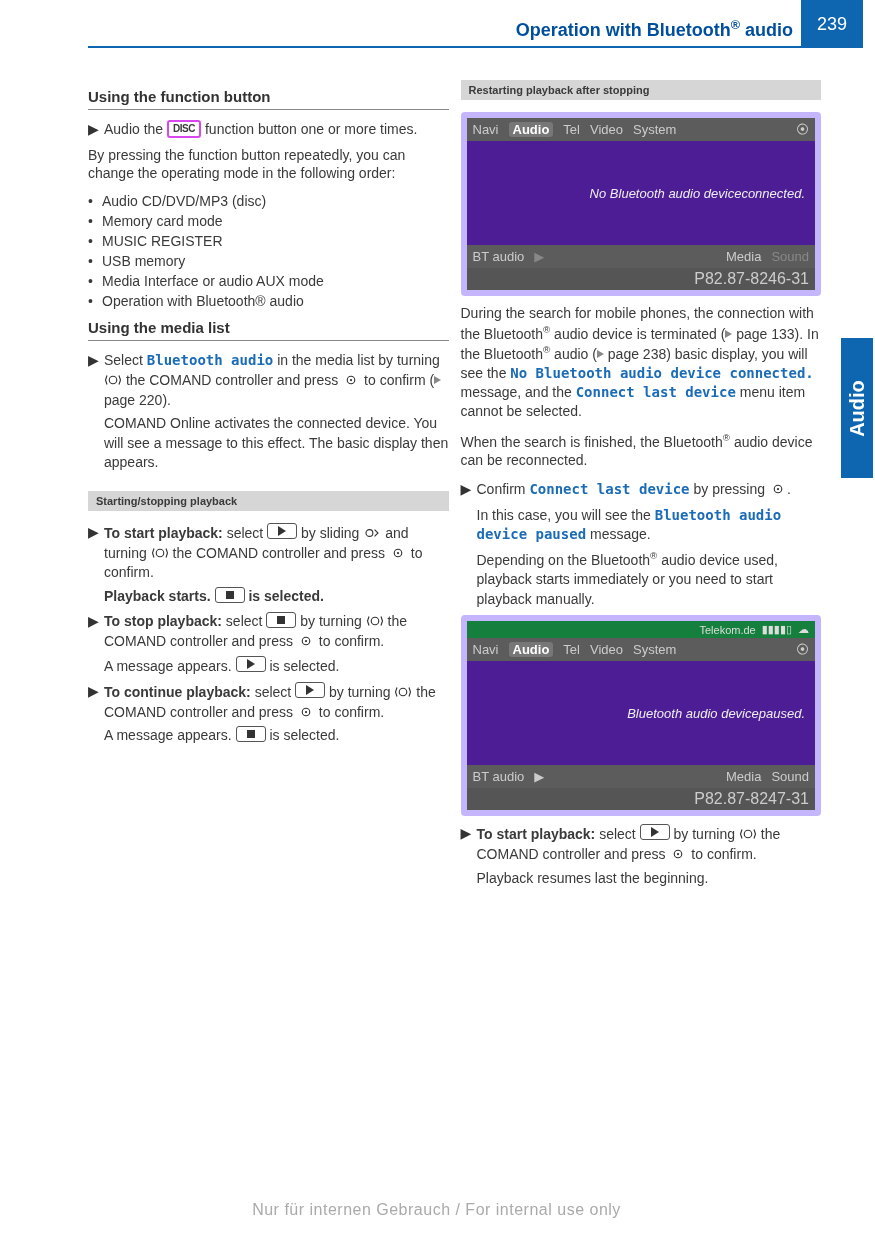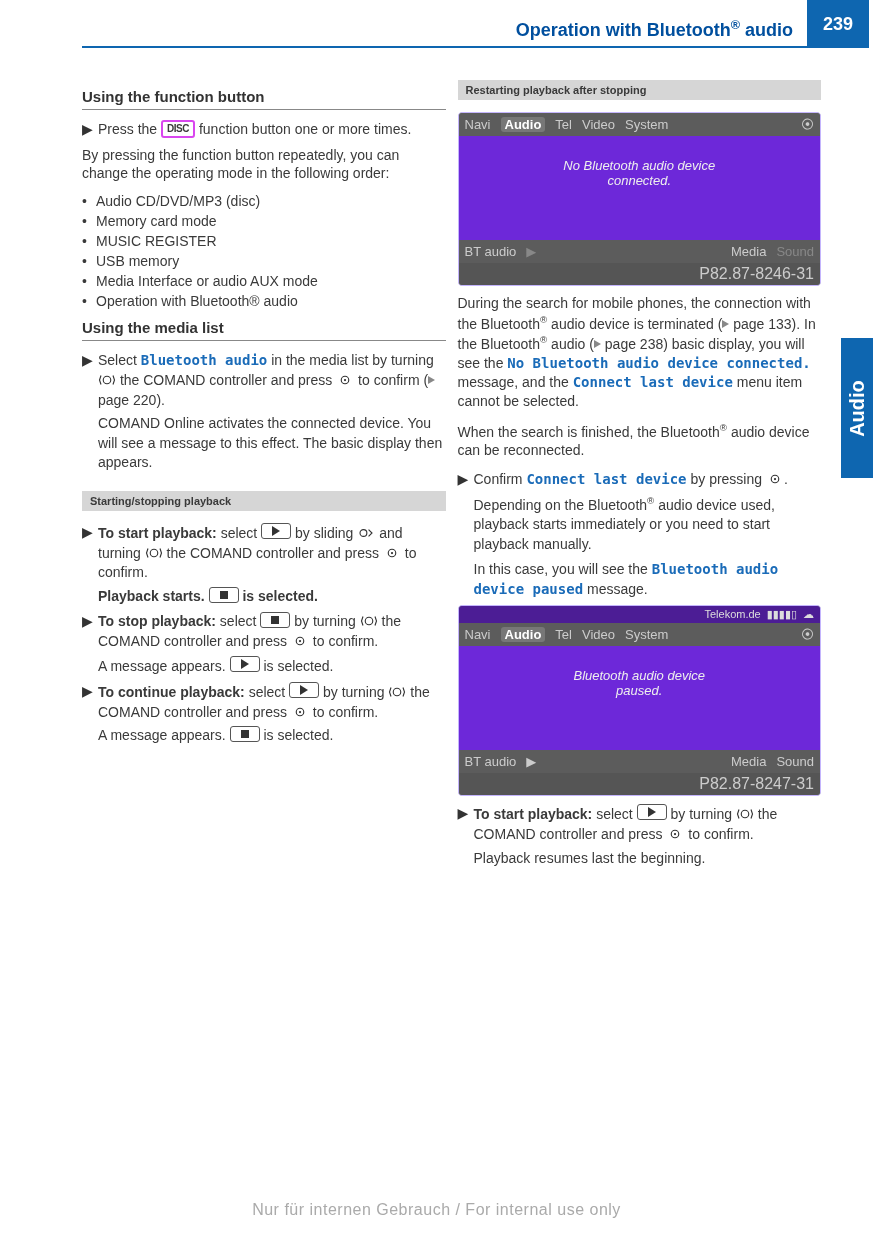--- a/index.html
+++ b/index.html
@@ -8,43 +8,44 @@
     font-size: 14px;
     color: #3a3a3a;
     background: #fff;
     width: 875px;
   }
   .page {
     position: relative;
     width: 873px;
     height: 1241px;
     box-sizing: border-box;
+    padding-left: 6px;
   }
   .header {
     position: relative;
     height: 48px;
     border-bottom: 0;
   }
   .header-title {
     position: absolute;
     right: 80px;
     top: 18px;
     font-weight: bold;
     color: #004f9e;
     font-size: 18px;
   }
   .header-page-box {
     position: absolute;
-    right: 4px;
+    right: 10px;
     top: 0;
     width: 62px;
     height: 48px;
     background: #0e66b0;
     color: #fff;
-    font-weight: bold;
+    font-weight: normal;
     font-size: 18px;
     display: flex;
     align-items: center;
     justify-content: center;
   }
   .header-rule {
     position: absolute;
     left: 82px;
     right: 62px;
     top: 46px;
@@ -155,21 +156,21 @@
   .menu-text {
     font-family: "Lucida Console", Monaco, monospace;
     color: #1a6bb8;
     font-weight: 600;
   }
   .bold { font-weight: bold; }
   sup { font-size:0.7em; }
   
   .figure {
     background: #6f6f6f;
-    border: 1px solid #c4b5fd;
+    border: 6px solid #c4b5fd;
     border-radius: 4px;
     overflow: hidden;
     margin: 4px 0 8px 0;
     color: #ddd;
     font-size: 13px;
   }
   .fig-top, .fig-bottom {
     display:flex;
     background:#5c5c5c;
     padding:4px 6px;
@@ -177,34 +178,34 @@
     font-size:13px;
   }
   .fig-top span, .fig-bottom span { color:#ccc; }
   .fig-top .sel, .fig-bottom .sel { color:#fff; font-weight:bold; background:#777; padding:0 4px; border-radius:3px;}
   .fig-bottom .dim { color:#888; }
   .fig-middle {
     padding: 22px 10px;
     text-align: center;
     font-style: italic;
     color: #eee;
-    background: #6d28d9;
+    background: #4c1d95;
     min-height: 60px;
-    display:flex; align-items:center; justify-content:flex-start; flex-direction:column;
+    display:flex; align-items:center; justify-content:flex-end; flex-direction:row;
   }
   .fig-id {
     text-align:right;
     font-size:16px;
     padding:2px 6px;
     color:#ccc;
     background:#555;
   }
   .fig-status {
     display:flex; justify-content:flex-end; gap:6px;
-    background:#4c1d95; padding:2px 6px; font-size:11px; color:#ddd;
+    background:#15803d; padding:2px 6px; font-size:11px; color:#ddd;align-items:center;
   }
   .footer {
     position:absolute;
     bottom: 22px;
     left:0; right:0;
     text-align:center;
     color:#aaa;
     font-size:16px;
     letter-spacing:0.5px;
   }
@@ -232,21 +233,21 @@
 
   <div class="content">
 
     <div class="col">
       <div class="subhead">Using the function button</div>
       <div class="hr"></div>
 
       <div class="step">
         <div class="tri">▶</div>
         <div class="body">
-          <span>Press the </span><span class="keybox">DISC</span><span> function button one or more times.</span>
+          <span>Audio the </span><span class="keybox">DISC</span><span> function button one or more times.</span>
         </div>
       </div>
 
       <p>By pressing the function button repeatedly, you can change the operating mode in the following order:</p>
 
       <div class="bullet-list">
         <div class="bullet">
             <div class="dot">•</div>
             <div>Audio CD/DVD/MP3 (disc)</div>
           </div>
@@ -386,22 +387,22 @@
         <span>When the search is finished, the Bluetooth</span><sup>®</sup><span> audio device can be reconnected.</span>
       </p>
 
       <div class="step">
         <div class="tri">▶</div>
         <div class="body">
           <span>Confirm </span><span class="menu-text">Connect last device</span><span> by pressing </span><svg class="press-icon" viewBox="0 0 16 16">
               <circle cx="8" cy="8" r="5" fill="none" stroke="#333" stroke-width="1.5"></circle>
               <circle cx="8" cy="8" r="1.5" fill="#333"></circle>
             </svg><span>.</span>
+          <div style="margin-top:6px;"><span>In this case, you will see the </span><span class="menu-text">Bluetooth audio device paused</span><span> message.</span></div>
           <div style="margin-top:4px;"><span>Depending on the Bluetooth</span><sup>®</sup><span> audio device used, playback starts immediately or you need to start playback manually.</span></div>
-          <div style="margin-top:6px;"><span>In this case, you will see the </span><span class="menu-text">Bluetooth audio device paused</span><span> message.</span></div>
         </div>
       </div>
 
       <div class="figure">
         <div class="fig-status">
           <span>Telekom.de</span>
             <span>▮▮▮▮▯</span>
             <span>☁</span>
         </div>
         <div class="fig-top">

